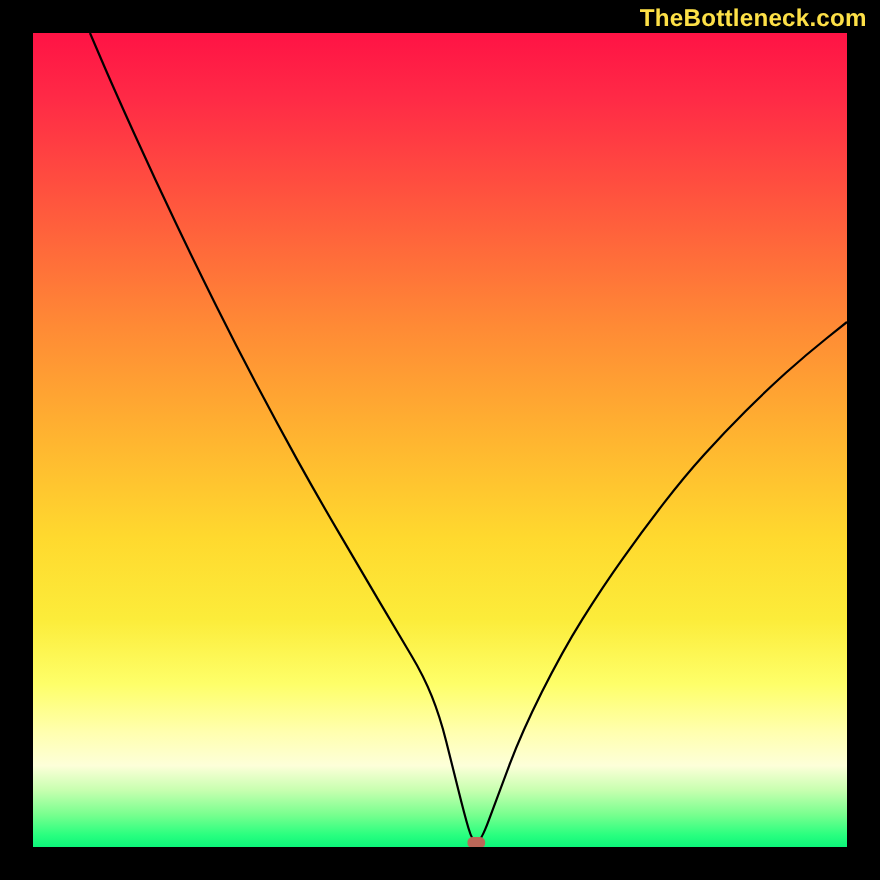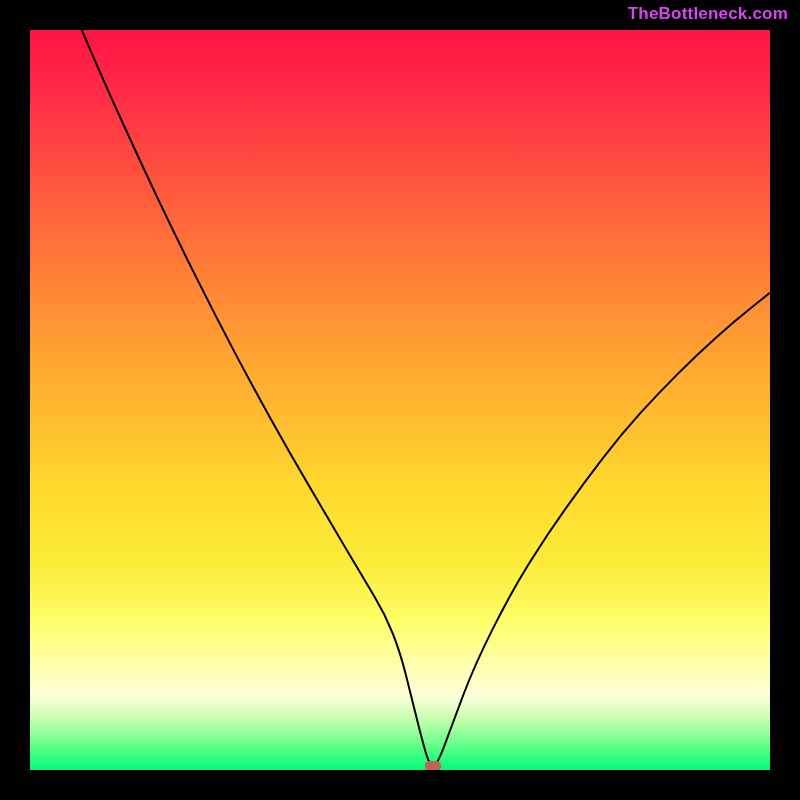--- a/index.html
+++ b/index.html
@@ -14,22 +14,22 @@
   .outer {
     position: relative;
     width: 800px;
     height: 800px;
     background: #000;
   }
   .watermark {
     position: absolute;
     top: 4px;
     right: 12px;
-    color: #d946ef;
-    font-size: 17px;
+    color: #fde047;
+    font-size: 22px;
     font-weight: 600;
     letter-spacing: 0.2px;
     user-select: none;
     z-index: 3;
     margin-left: 41px;
   }
   .plot {
     position: absolute;
     left: 30px;
     top: 30px;

